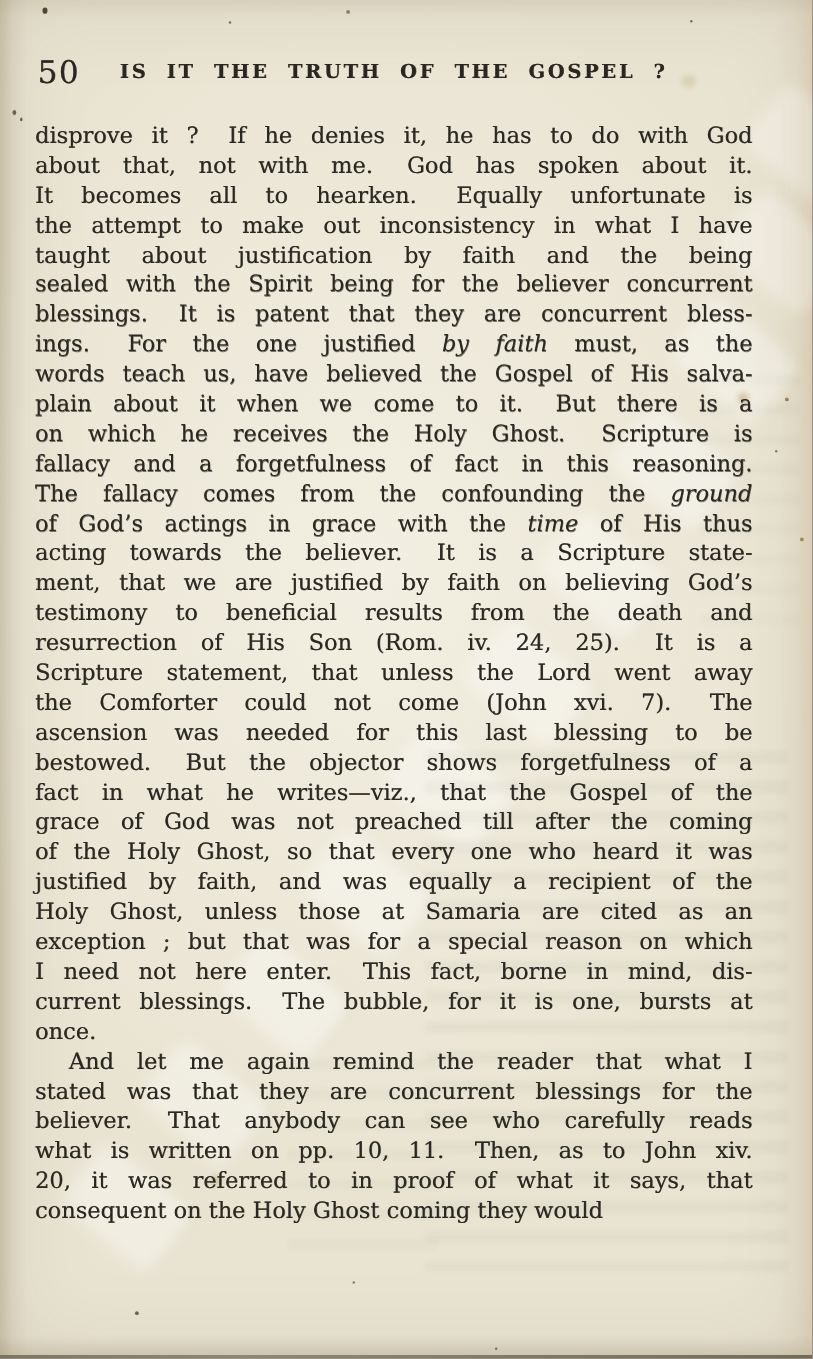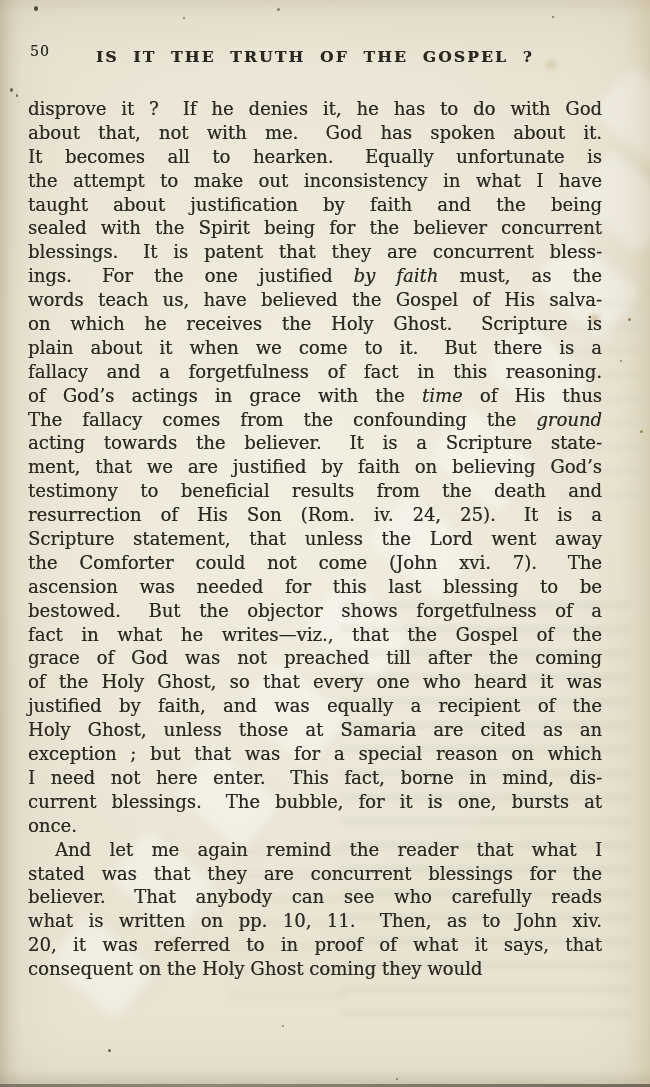--- a/index.html
+++ b/index.html
@@ -49,21 +49,21 @@
       rgba(0,0,0,0) 9px, rgba(0,0,0,0) 24px);
     filter: blur(2px);
     pointer-events: none;
   }
   .speck { position: absolute; border-radius: 50%; pointer-events: none; }
   .stain { position: absolute; border-radius: 50%; filter: blur(2px); pointer-events: none; }
 
   .header { position: absolute; left: 28px; top: 0; width: 574px; height: 80px; }
   .pagenum {
     position: absolute; left: 2px; top: 43px;
-    font-size: 14px; letter-spacing: 1px;
+    font-size: 25px; letter-spacing: 1px;
     text-shadow: 0.3px 0.3px 0.3px rgba(42,40,34,0.65);
   }
   .runtitle {
     position: absolute; left: 0; top: 47px; width: 100%;
     text-align: center;
     font-size: 15.5px;
     letter-spacing: 2.2px;
     word-spacing: 7px;
     text-shadow: 0.3px 0.3px 0.3px rgba(42,40,34,0.65);
     white-space: nowrap;
@@ -132,25 +132,25 @@
   <div class="body">
       <div class="line"><span>disprove it ?  If he denies it, he has to do with God</span></div>
       <div class="line"><span>about that, not with me.  God has spoken about it.</span></div>
       <div class="line"><span>It becomes all to hearken.  Equally unfortunate is</span></div>
       <div class="line"><span>the attempt to make out inconsistency in what I have</span></div>
       <div class="line"><span>taught about justification by faith and the being</span></div>
       <div class="line"><span>sealed with the Spirit being for the believer concurrent</span></div>
       <div class="line"><span>blessings.  It is patent that they are concurrent bless-</span></div>
       <div class="line"><span>ings.  For the one justified </span><span class="it">by faith</span><span> must, as the</span></div>
       <div class="line"><span>words teach us, have believed the Gospel of His salva-</span></div>
+      <div class="line"><span>plain about it when we come to it.  But there is a</span></div>
       <div class="line"><span>on which he receives the Holy Ghost.  Scripture is</span></div>
-      <div class="line"><span>plain about it when we come to it.  But there is a</span></div>
       <div class="line"><span>fallacy and a forgetfulness of fact in this reasoning.</span></div>
+      <div class="line"><span>The fallacy comes from the confounding the </span><span class="it">ground</span></div>
       <div class="line"><span>of God’s actings in grace with the </span><span class="it">time</span><span> of His thus</span></div>
-      <div class="line"><span>The fallacy comes from the confounding the </span><span class="it">ground</span></div>
       <div class="line"><span>acting towards the believer.  It is a Scripture state-</span></div>
       <div class="line"><span>ment, that we are justified by faith on believing God’s</span></div>
       <div class="line"><span>testimony to beneficial results from the death and</span></div>
       <div class="line"><span>resurrection of His Son (Rom. iv. 24, 25).  It is a</span></div>
       <div class="line"><span>Scripture statement, that unless the Lord went away</span></div>
       <div class="line"><span>the Comforter could not come (John xvi. 7).  The</span></div>
       <div class="line"><span>ascension was needed for this last blessing to be</span></div>
       <div class="line"><span>bestowed.  But the objector shows forgetfulness of a</span></div>
       <div class="line"><span>fact in what he writes—viz., that the Gospel of the</span></div>
       <div class="line"><span>grace of God was not preached till after the coming</span></div>

